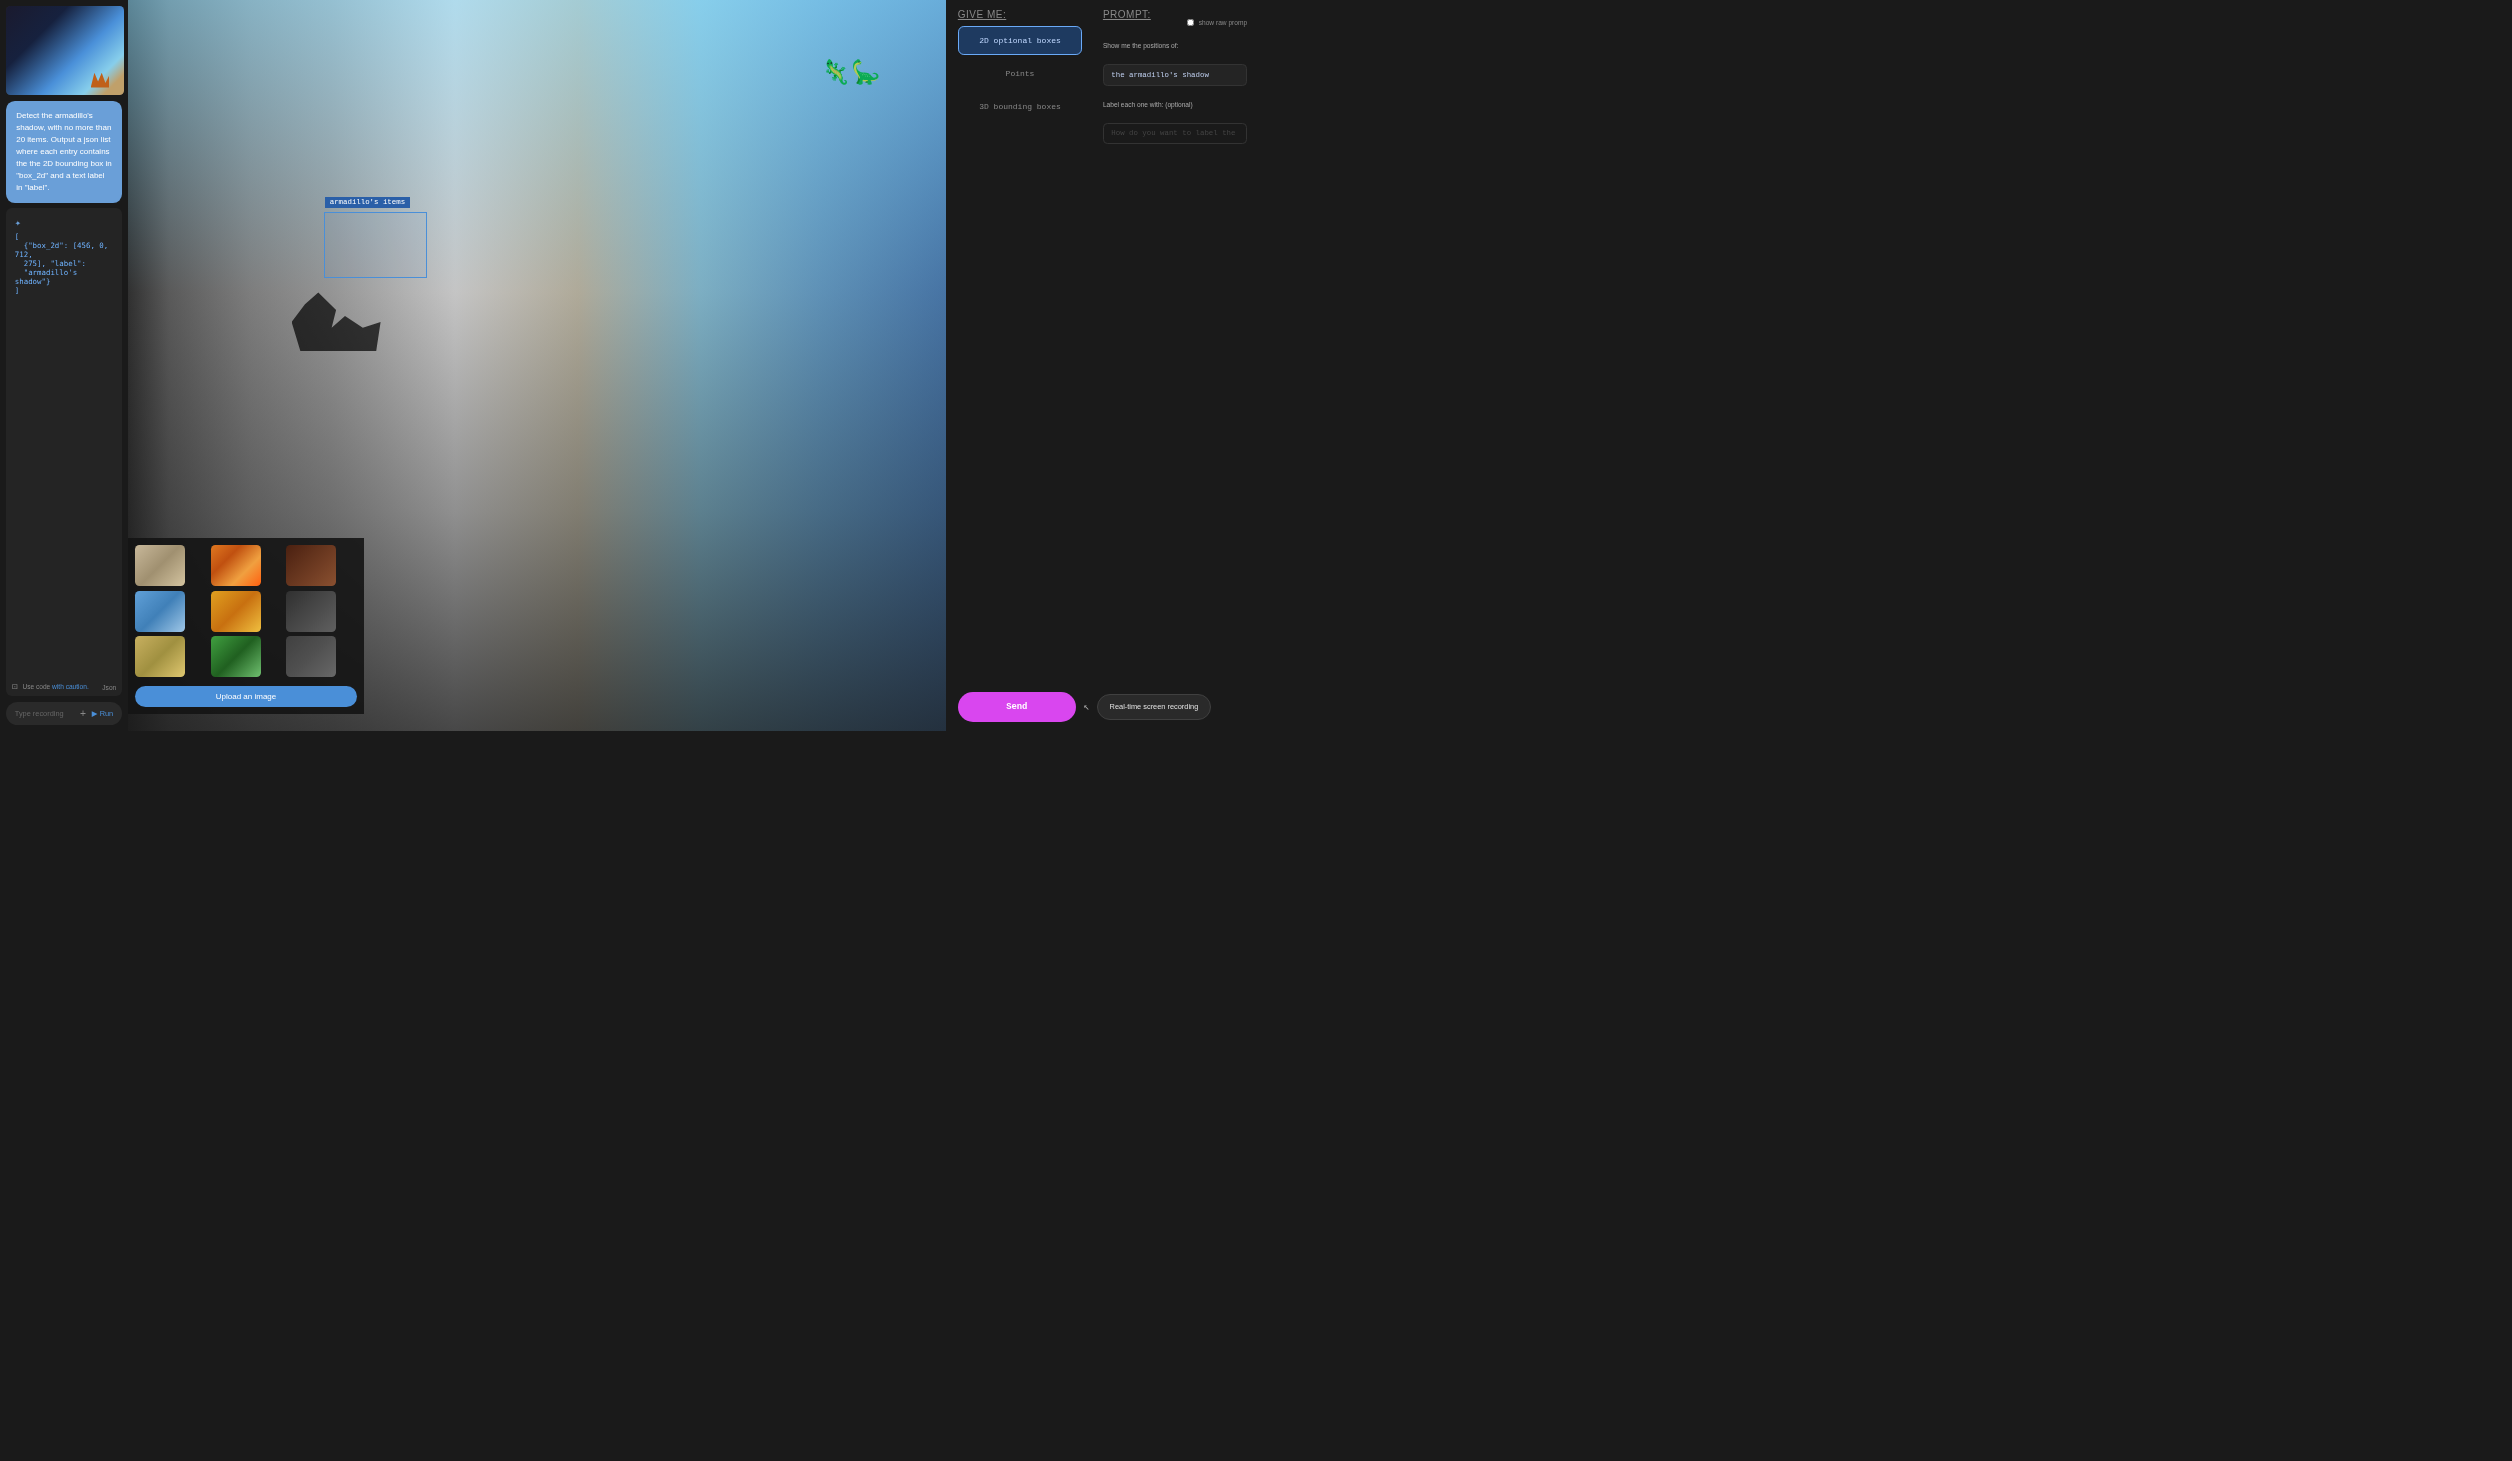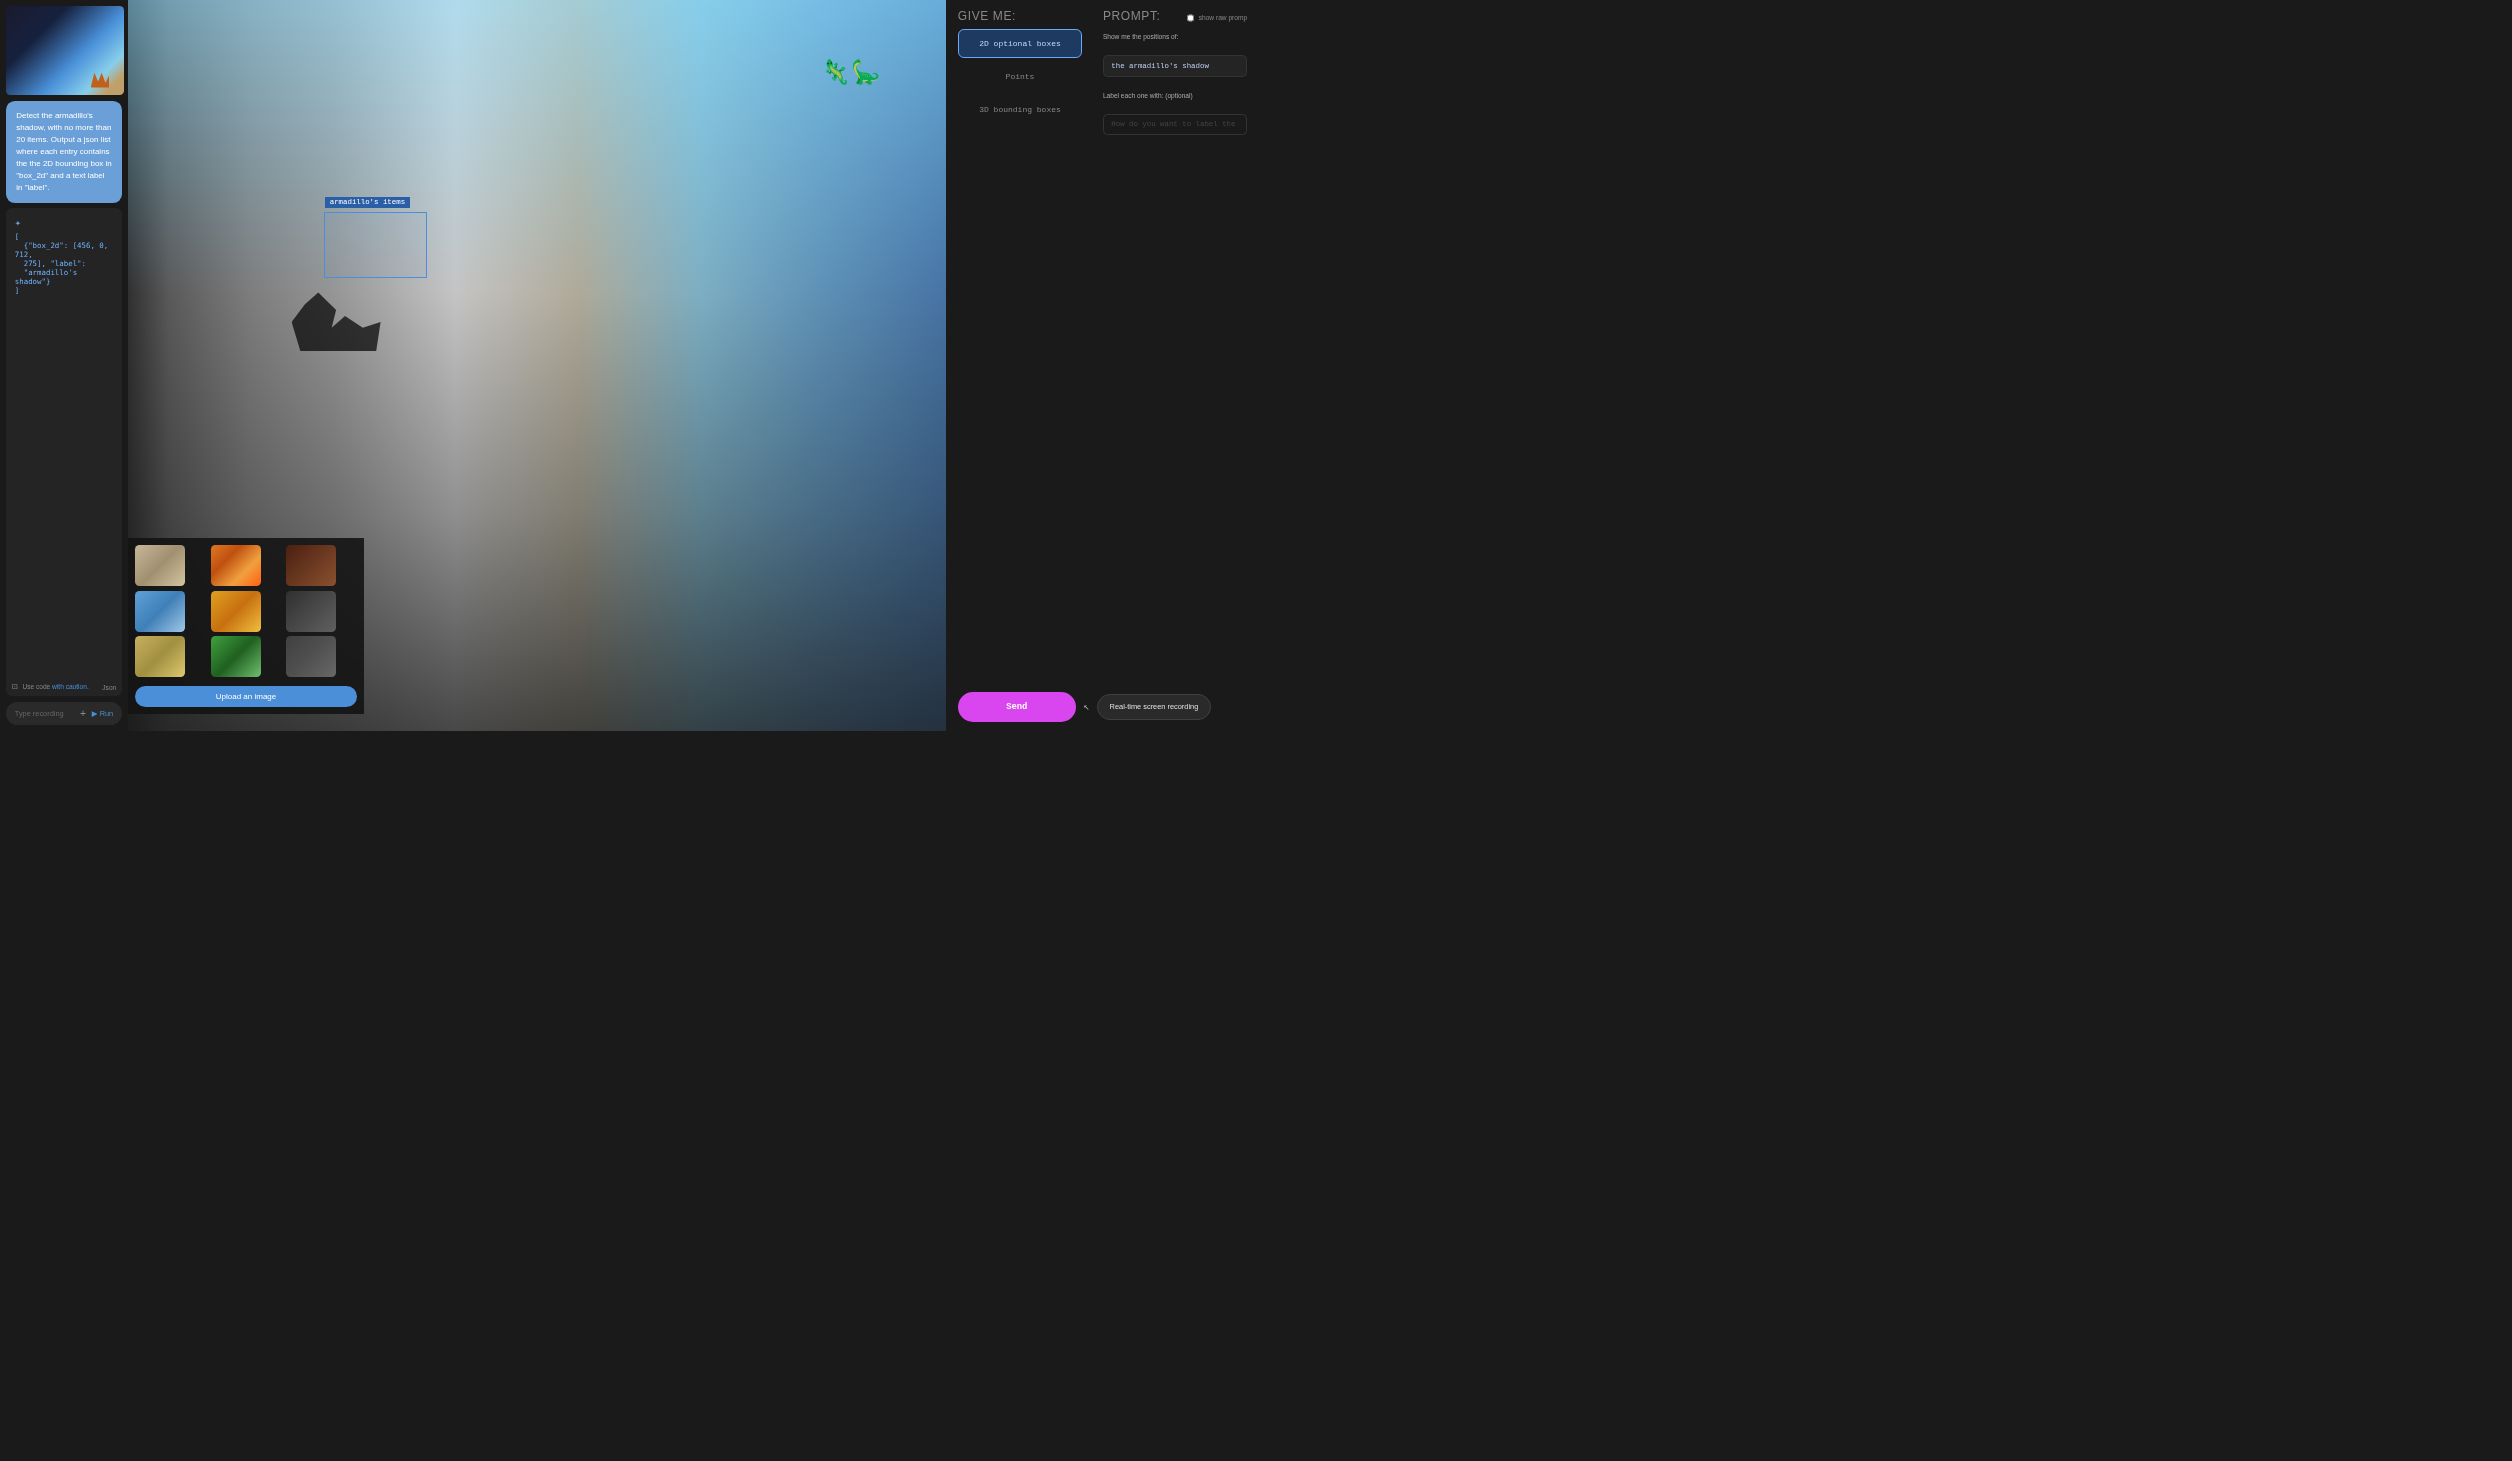--- a/index.html
+++ b/index.html
@@ -235,26 +235,27 @@
     
     .right-panel {
       width: 310px;
       background: #1a1a1a;
       display: flex;
       flex-direction: column;
       padding: 8.9px 0 0 0;
       flex-shrink: 0;
     }
     .section-label {
-      font-size: 12px;
+      font-size: 10px;
       color: #888;
       font-family: sans-serif;
       letter-spacing: 0.05em;
       margin-bottom: 5.9px;
       text-transform: uppercase;
+      text-decoration: underline;
     }
     .give-me-btn {
       display: block;
       width: 100%;
       padding: 8.9px;
       background: #2a4a7a;
       border: 1.1px solid #4a8fd8;
       border-radius: 5.9px;
       color: #a0c4f0;
       font-size: 8px;
@@ -446,21 +447,21 @@
       <button class="give-me-btn inactive">
         <span>Points</span>
       </button>
       <button class="give-me-btn inactive">
         <span>3D bounding boxes</span>
       </button>
     </div>
 
     <div class="prompt-col">
       <div class="show-raw-row">
-        <div class="section-label" style="margin-right:auto; margin-bottom:4px;">PROMPT:</div>
+        <div class="section-label" style="margin-right:auto; margin-bottom:16px;">PROMPT:</div>
         <input type="checkbox" class="checkbox-raw" style="">
         <span>show raw promp</span>
       </div>
       <div class="prompt-section-inner">
         <div class="prompt-row-label" style="margin-top:5.9px;">Show me the positions of:</div>
         <input type="text" class="prompt-input" value="the armadillo's shadow" style="">
         <div class="prompt-row-label">Label each one with: (optional)</div>
         <input type="text" class="label-input" placeholder="How do you want to label the things?" style="">
       </div>
     </div>

